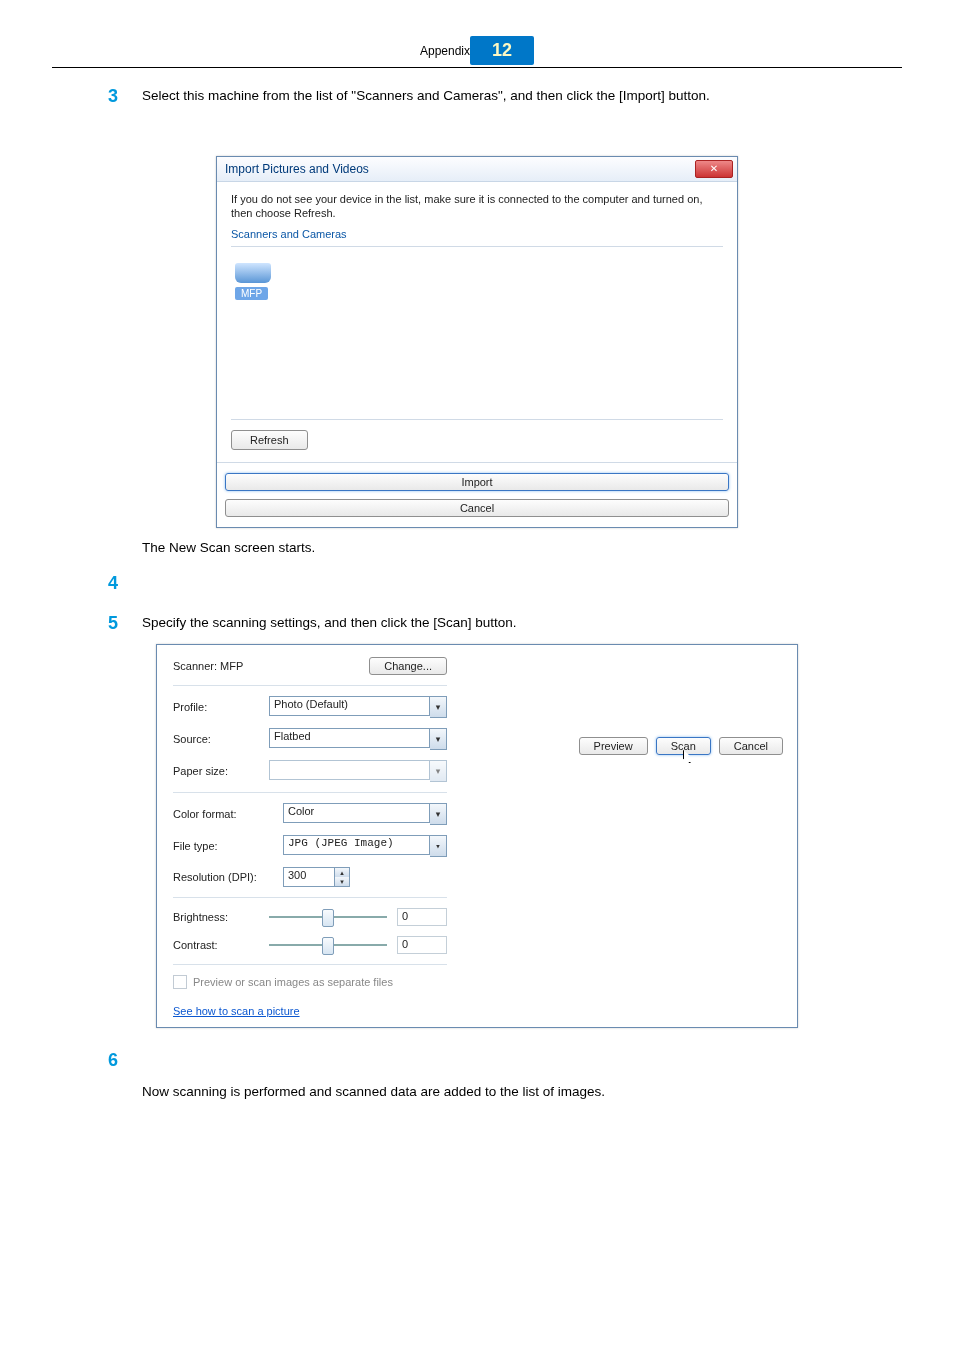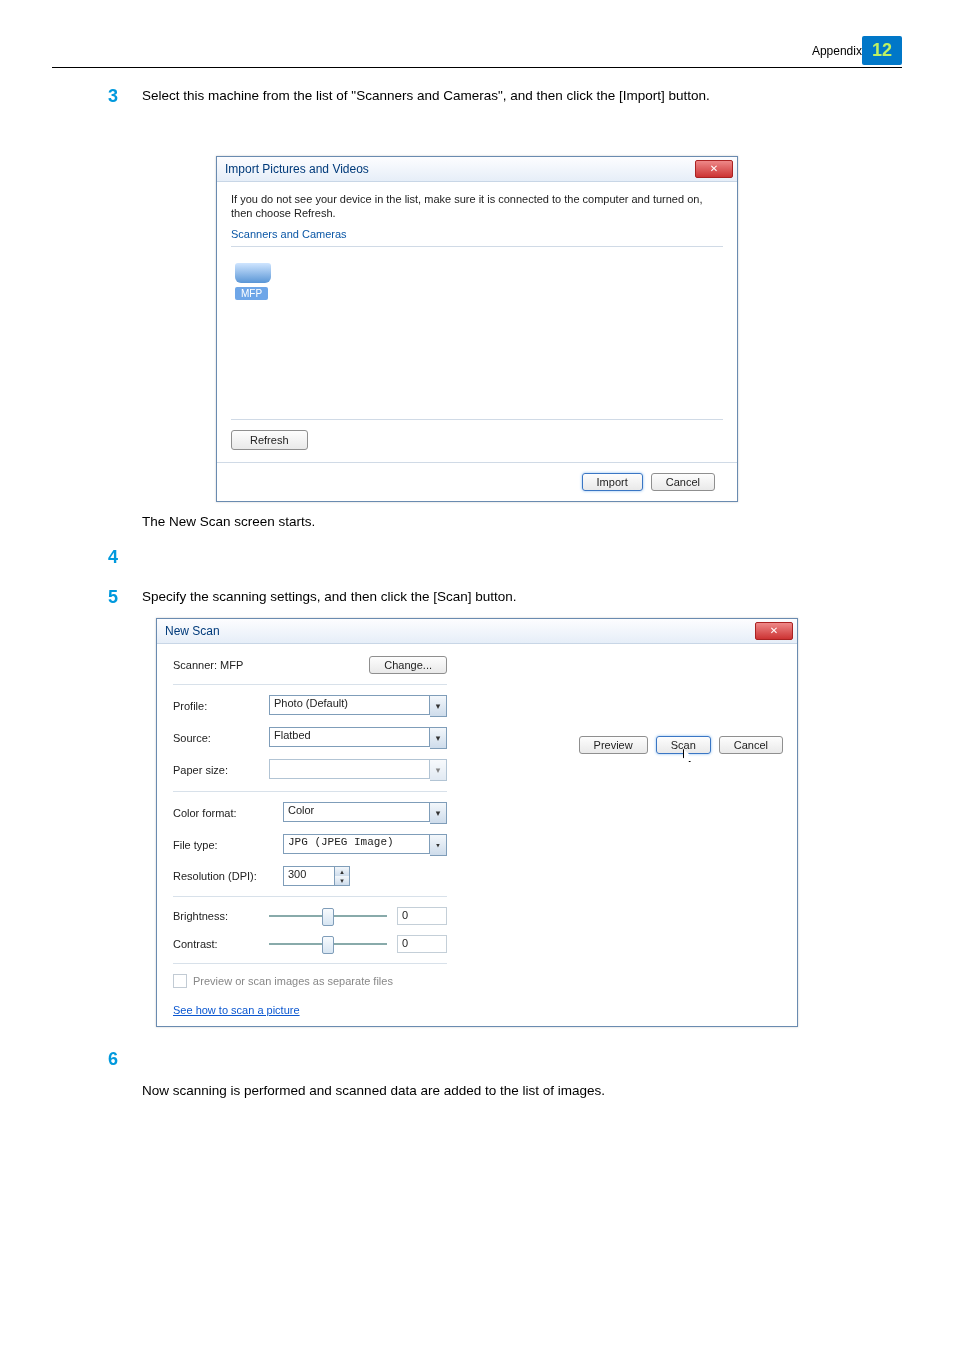--- a/index.html
+++ b/index.html
@@ -9,34 +9,34 @@
     background: #fff;
     color: #000;
     width: 954px;
   }
   .page {
     padding: 36px 52px 20px 52px;
     box-sizing: border-box;
   }
   .header-row {
     display: flex;
-    justify-content: flex-end;
+    justify-content: center;
     align-items: center;
     border-bottom: 1px solid #000;
     padding-bottom: 2px;
   }
   .header-title {
     font-size: 12px;
   }
   .header-badge {
     background: #0077c8;
-    color: #bef264;
+    color: #fef9c3;
     font-weight: bold;
     font-size: 18px;
-    padding: 4px 10px;
+    padding: 4px 22px;
     border-radius: 2px;
   }
   .step-row {
     display: flex;
     margin-top: 18px;
     padding-left: 56px;
   }
   .step-num {
     color: #0099dd;
     font-weight: bold;
@@ -106,21 +106,21 @@
 
   
   .d1 { width:520px;margin-top:38px; }
   .d1-body { padding:10px 14px 12px 14px; }
   .d1-desc { font-size:11px; color:#222; margin-bottom:8px; line-height:1.3; }
   .d1-group-label { color:#0b57a6; font-size:11px; margin-bottom:6px; }
   .d1-hr { border:none; border-top:1px solid #d0dae6; margin:2px 0 10px 0; }
   .d1-list { height:150px; padding:6px 4px; }
   .d1-icon { width:36px; height:20px; background:linear-gradient(#cfe5ff,#5a96d6); border-radius:3px 3px 6px 6px; margin-bottom:4px; }
   .d1-sel { background:#6ea6e8; color:#fff; font-size:10px; padding:1px 6px; border-radius:2px; display:inline-block; }
-  .d1-foot { display:flex; justify-content:flex-end; gap:8px; padding:10px 22px; border-top:1px solid #d0dae6; }
+  .d1-foot { display:flex; justify-content:flex-end; gap:8px; padding:10px 8px; border-top:1px solid #d0dae6;flex-direction:column; }
 
   
   .d2 { width:640px; }
   .d2-body { display:flex; }
   .d2-left { width:300px; padding:12px 10px 10px 16px; box-sizing:border-box; }
   .d2-right { flex:1; padding:12px 14px 10px 6px; box-sizing:border-box; }
   .d2-row { display:flex; align-items:center; margin-bottom:10px; }
   .d2-lbl { width:96px; color:#222; font-size:11px; }
   .d2-val { flex:1; }
   .combo { display:flex; }
@@ -186,24 +186,20 @@
     <div class="step-num">4</div>
   </div>
 
   <div class="step-row">
     <div class="step-num">5</div>
     <div class="step-text">Specify the scanning settings, and then click the [Scan] button.</div>
   </div>
 
   <div class="fig">
     <div class="win d2">
-      <div class="win-title">
-        <span class="win-title-txt">New Scan</span>
-        <div class="close-btn"></div>
-      </div>
       <div class="d2-body">
         <div class="d2-left">
           <div class="d2-row">
             <div class="d2-lbl" style="width:88px;">Scanner: MFP</div>
             <div class="d2-val" style="display:flex; justify-content:flex-end;">
               <button class="btn">Change...</button>
             </div>
           </div>
           <hr class="d2-hr">
 

